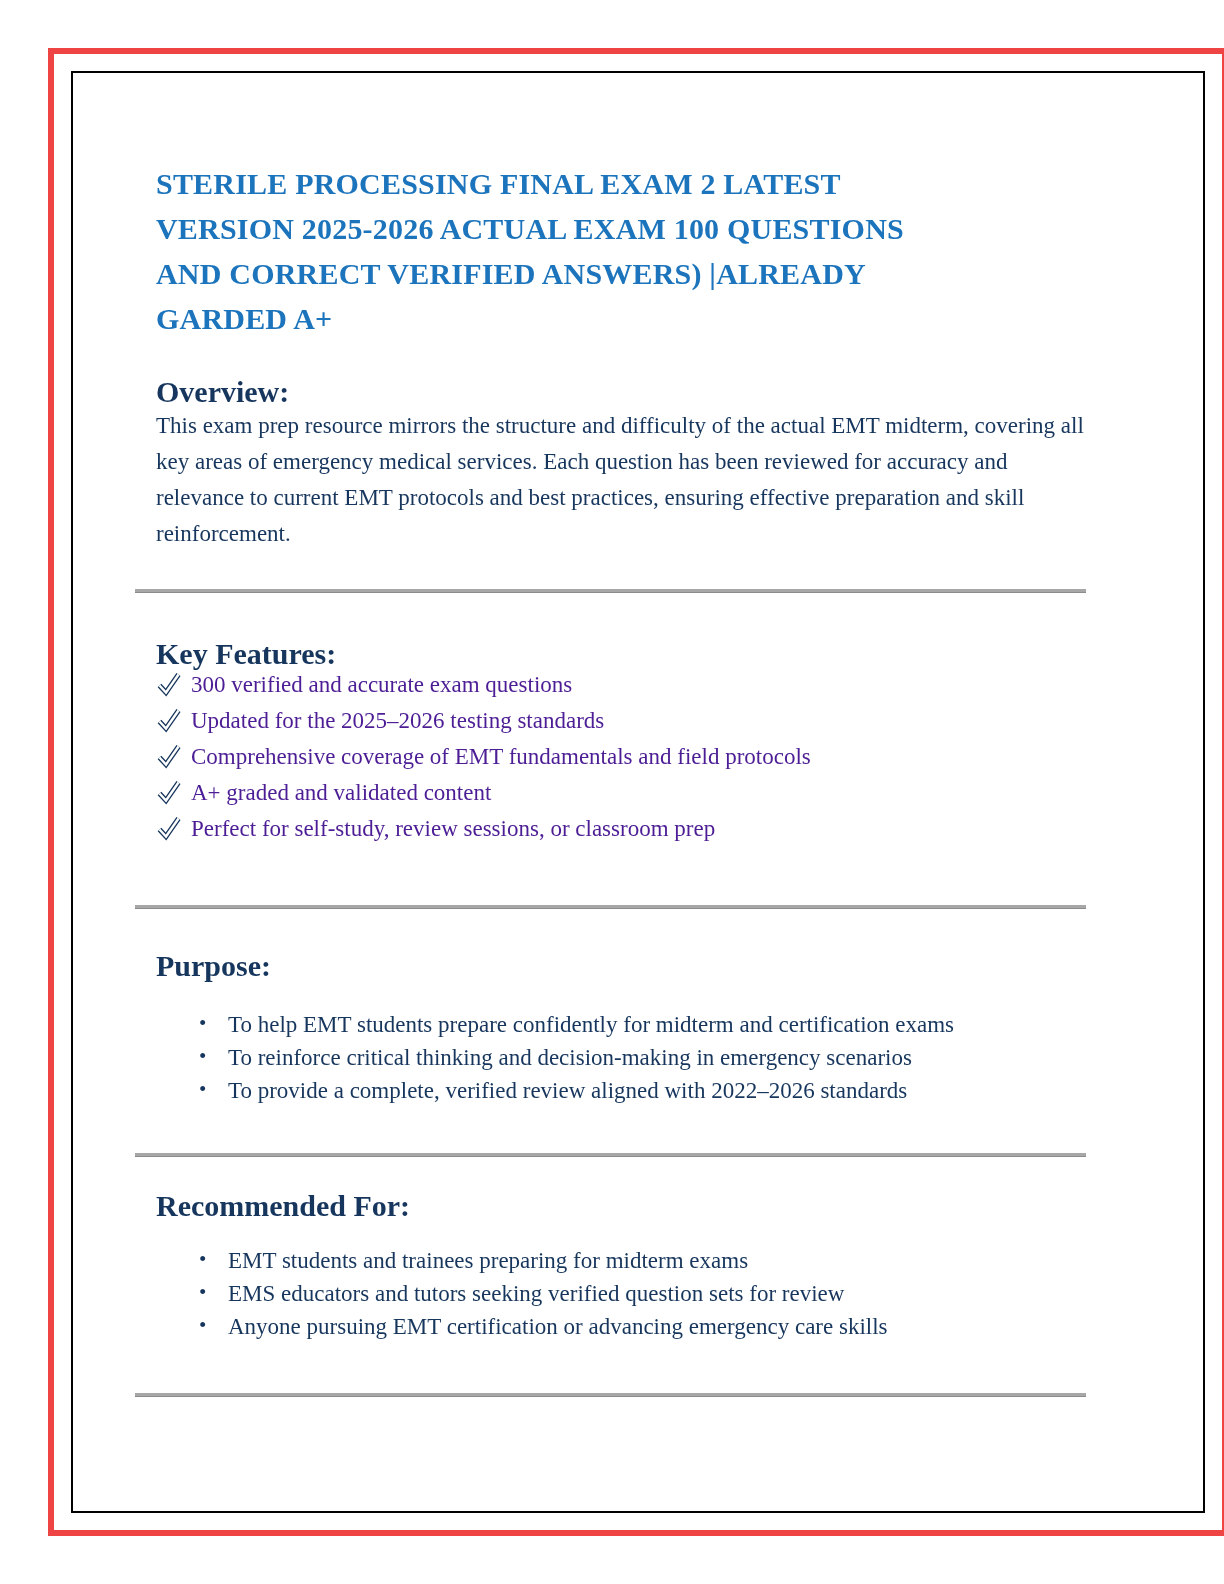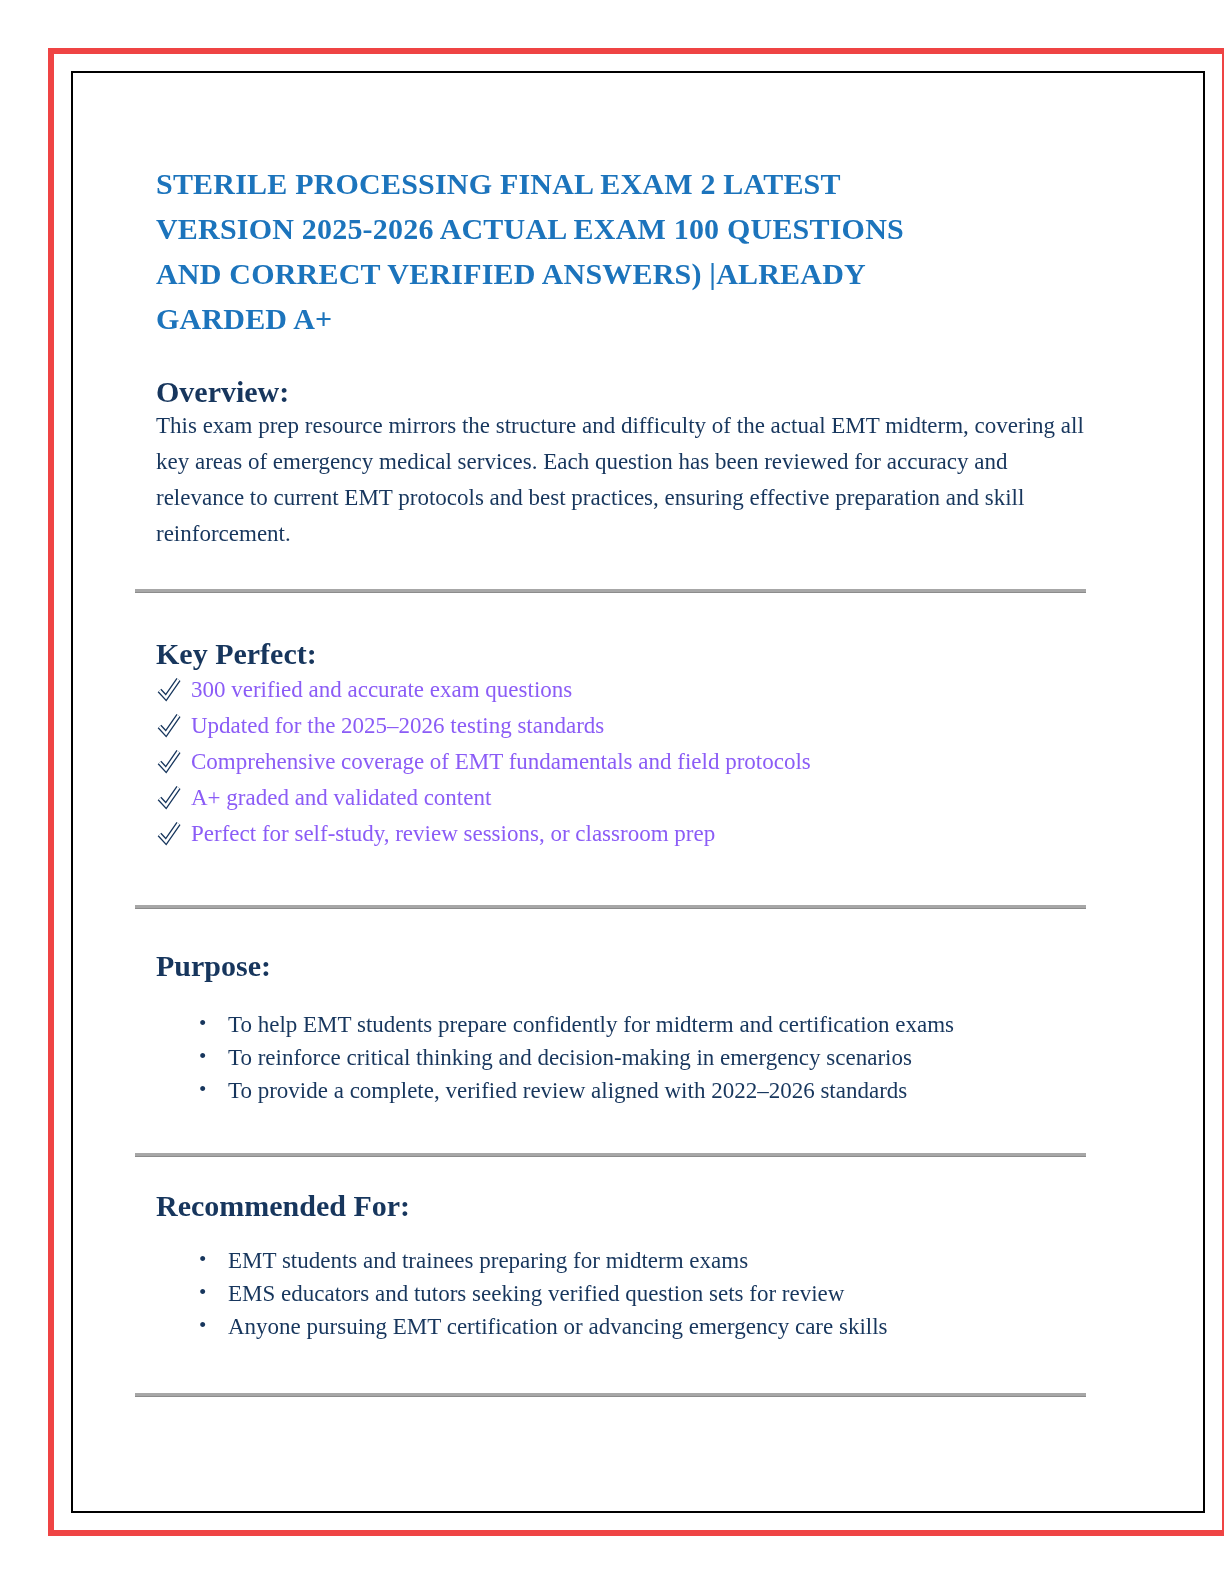--- a/index.html
+++ b/index.html
@@ -67,24 +67,23 @@
   }
   .div-1 { margin-top: 37px; }
   .div-2 { margin-top: 53px; }
   .div-3 { margin-top: 46px; }
   .div-4 { margin-top: 50px; }
   .feature-list {
     margin: 2px 0 0 21px;
   }
   .feature-row {
     display: flex;
-    align-items: center;
     height: 36px;
     font-size: 23px;
-    color: #8b5cf6;
+    color: #4c1d95;
   }
   .check-icon {
     width: 26px;
     height: 26px;
     flex: 0 0 26px;
     margin-right: 9px;
     transform: translateY(-1px);
   }
   .bullet-list {
     list-style: none;
@@ -119,21 +118,21 @@
       <div>VERSION 2025-2026 ACTUAL EXAM 100 QUESTIONS</div>
       <div>AND CORRECT VERIFIED ANSWERS) |ALREADY</div>
       <div>GARDED A+</div>
     </h1>
 
     <h2 class="section-heading h-overview">Overview:</h2>
     <p class="body-par">This exam prep resource mirrors the structure and difficulty of the actual EMT midterm, covering all key areas of emergency medical services. Each question has been reviewed for accuracy and relevance to current EMT protocols and best practices, ensuring effective preparation and skill reinforcement.</p>
 
     <div class="divider div-1"></div>
 
-    <h2 class="section-heading h-features">Key Perfect:</h2>
+    <h2 class="section-heading h-features">Key Features:</h2>
     <div class="feature-list">
       <div class="feature-row">
         <svg class="check-icon" viewBox="0 0 26 26">
           <path d="M3.5 14.5 L10 21.5 L22.5 3.5" fill="none" stroke="#17365D" stroke-width="5" stroke-linecap="butt" stroke-linejoin="miter"></path>
           <path d="M3.5 14.5 L10 21.5 L22.5 3.5" fill="none" stroke="#ffffff" stroke-width="2.4" stroke-linecap="butt" stroke-linejoin="miter"></path>
         </svg>
         <span>300 verified and accurate exam questions</span>
       </div>
       <div class="feature-row">
         <svg class="check-icon" viewBox="0 0 26 26">

